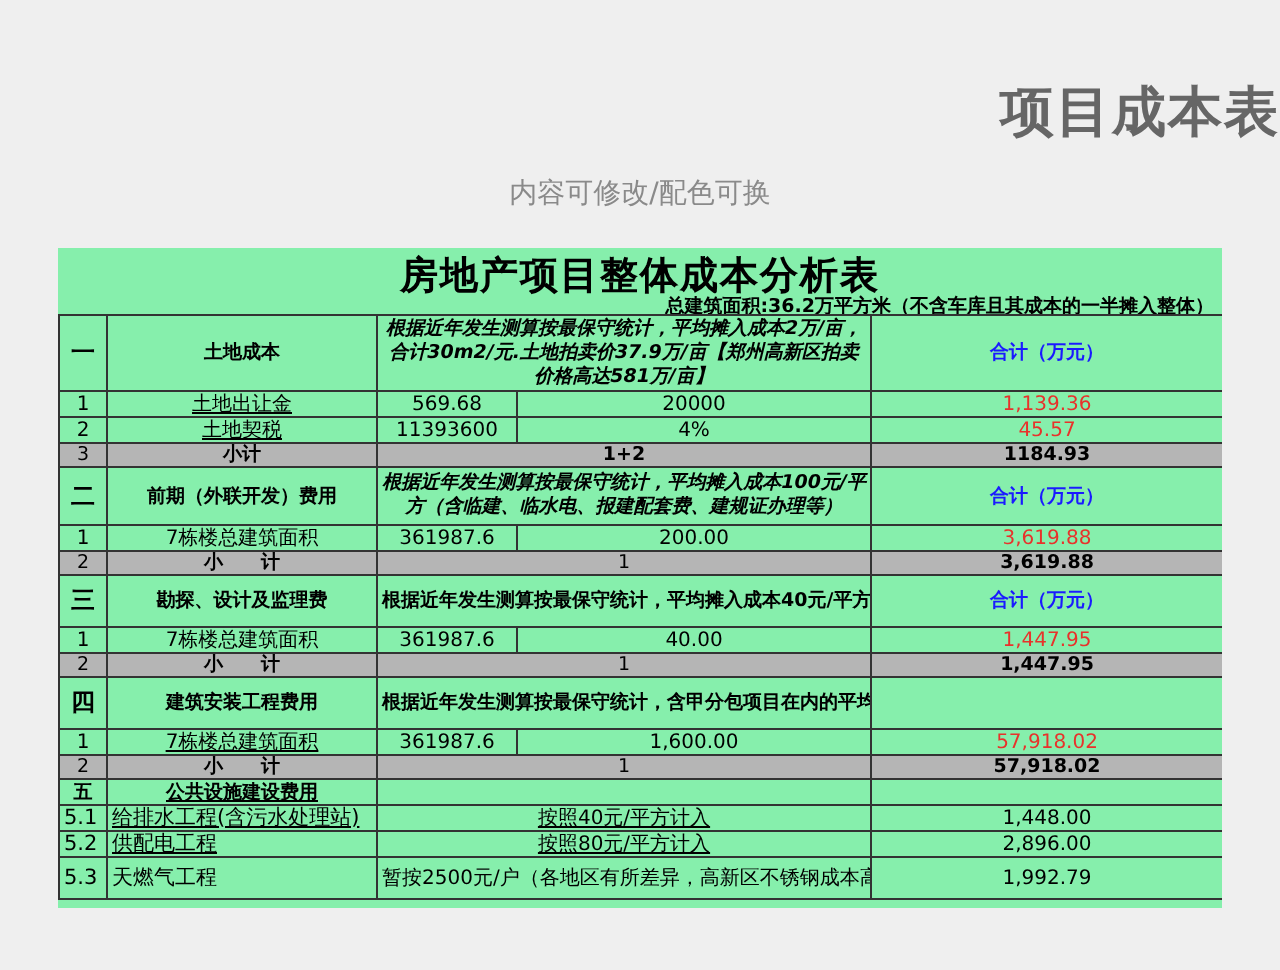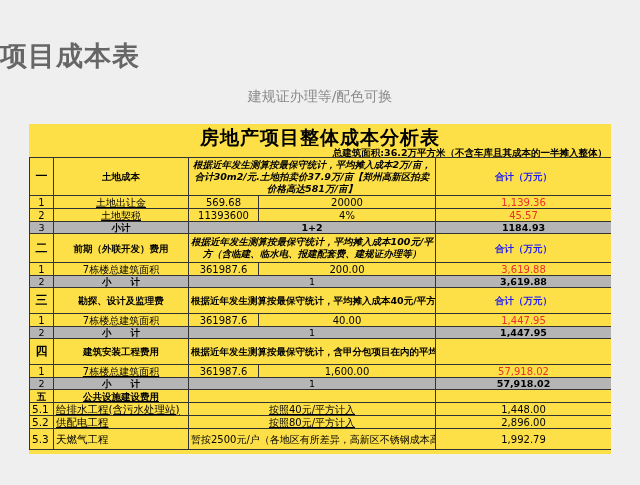--- a/index.html
+++ b/index.html
@@ -4,30 +4,30 @@
 <style>
   html, body { margin: 0; padding: 0; }
   body {
     width: 640px; height: 485px; overflow: hidden;
     background: #efefef;
     font-family: "DejaVu Sans", "Liberation Sans", sans-serif;
     position: relative;
   }
   .page-title {
     position: absolute; left: 0; top: 38px; width: 640px;
-    text-align: left; font-size: 27px; font-weight: bold; color: #666;
+    text-align: right; font-size: 27px; font-weight: bold; color: #666;
     letter-spacing: 1px;
   }
   .page-subtitle {
     position: absolute; left: 0; top: 88px; width: 640px;
     text-align: center; font-size: 14px; color: #8a8a8a;
   }
   .sheet {
     position: absolute; left: 29px; top: 124px; width: 582px; height: 330px;
-    background: #fde047; overflow: hidden;
+    background: #86efac; overflow: hidden;
   }
   .sheet-title {
     position: absolute; left: 0; top: 1px; width: 100%; text-align: center;
     font-size: 19px; font-weight: bold; color: #000; letter-spacing: 1px;
   }
   .sheet-sub {
     position: absolute; right: 4px; top: 23px; font-size: 9.5px; font-weight: bold; color: #000;
   }
   table {
     position: absolute; left: 0; top: 33px;
@@ -51,21 +51,21 @@
   tr.item td { height: 12px; font-size: 10px; }
   tr.item td.left { font-size: 10.5px; }
   tr.item2 td { height: 20px; font-size: 10px; }
   tr.item2 td.left { font-size: 10.5px; margin-top: 43px; }
   .u { text-decoration: underline; }
 </style>
 </head>
 <body>
 
 <div class="page-title">项目成本表</div>
-<div class="page-subtitle">建规证办理等/配色可换</div>
+<div class="page-subtitle">内容可修改/配色可换</div>
 
 <div class="sheet">
   <div class="sheet-title">房地产项目整体成本分析表</div>
   <div class="sheet-sub u">总建筑面积:36.2万平方米（不含车库且其成本的一半摊入整体）</div>
 
   <table>
     <colgroup>
       <col style="width:24px">
         <col style="width:135px">
         <col style="width:70px">

